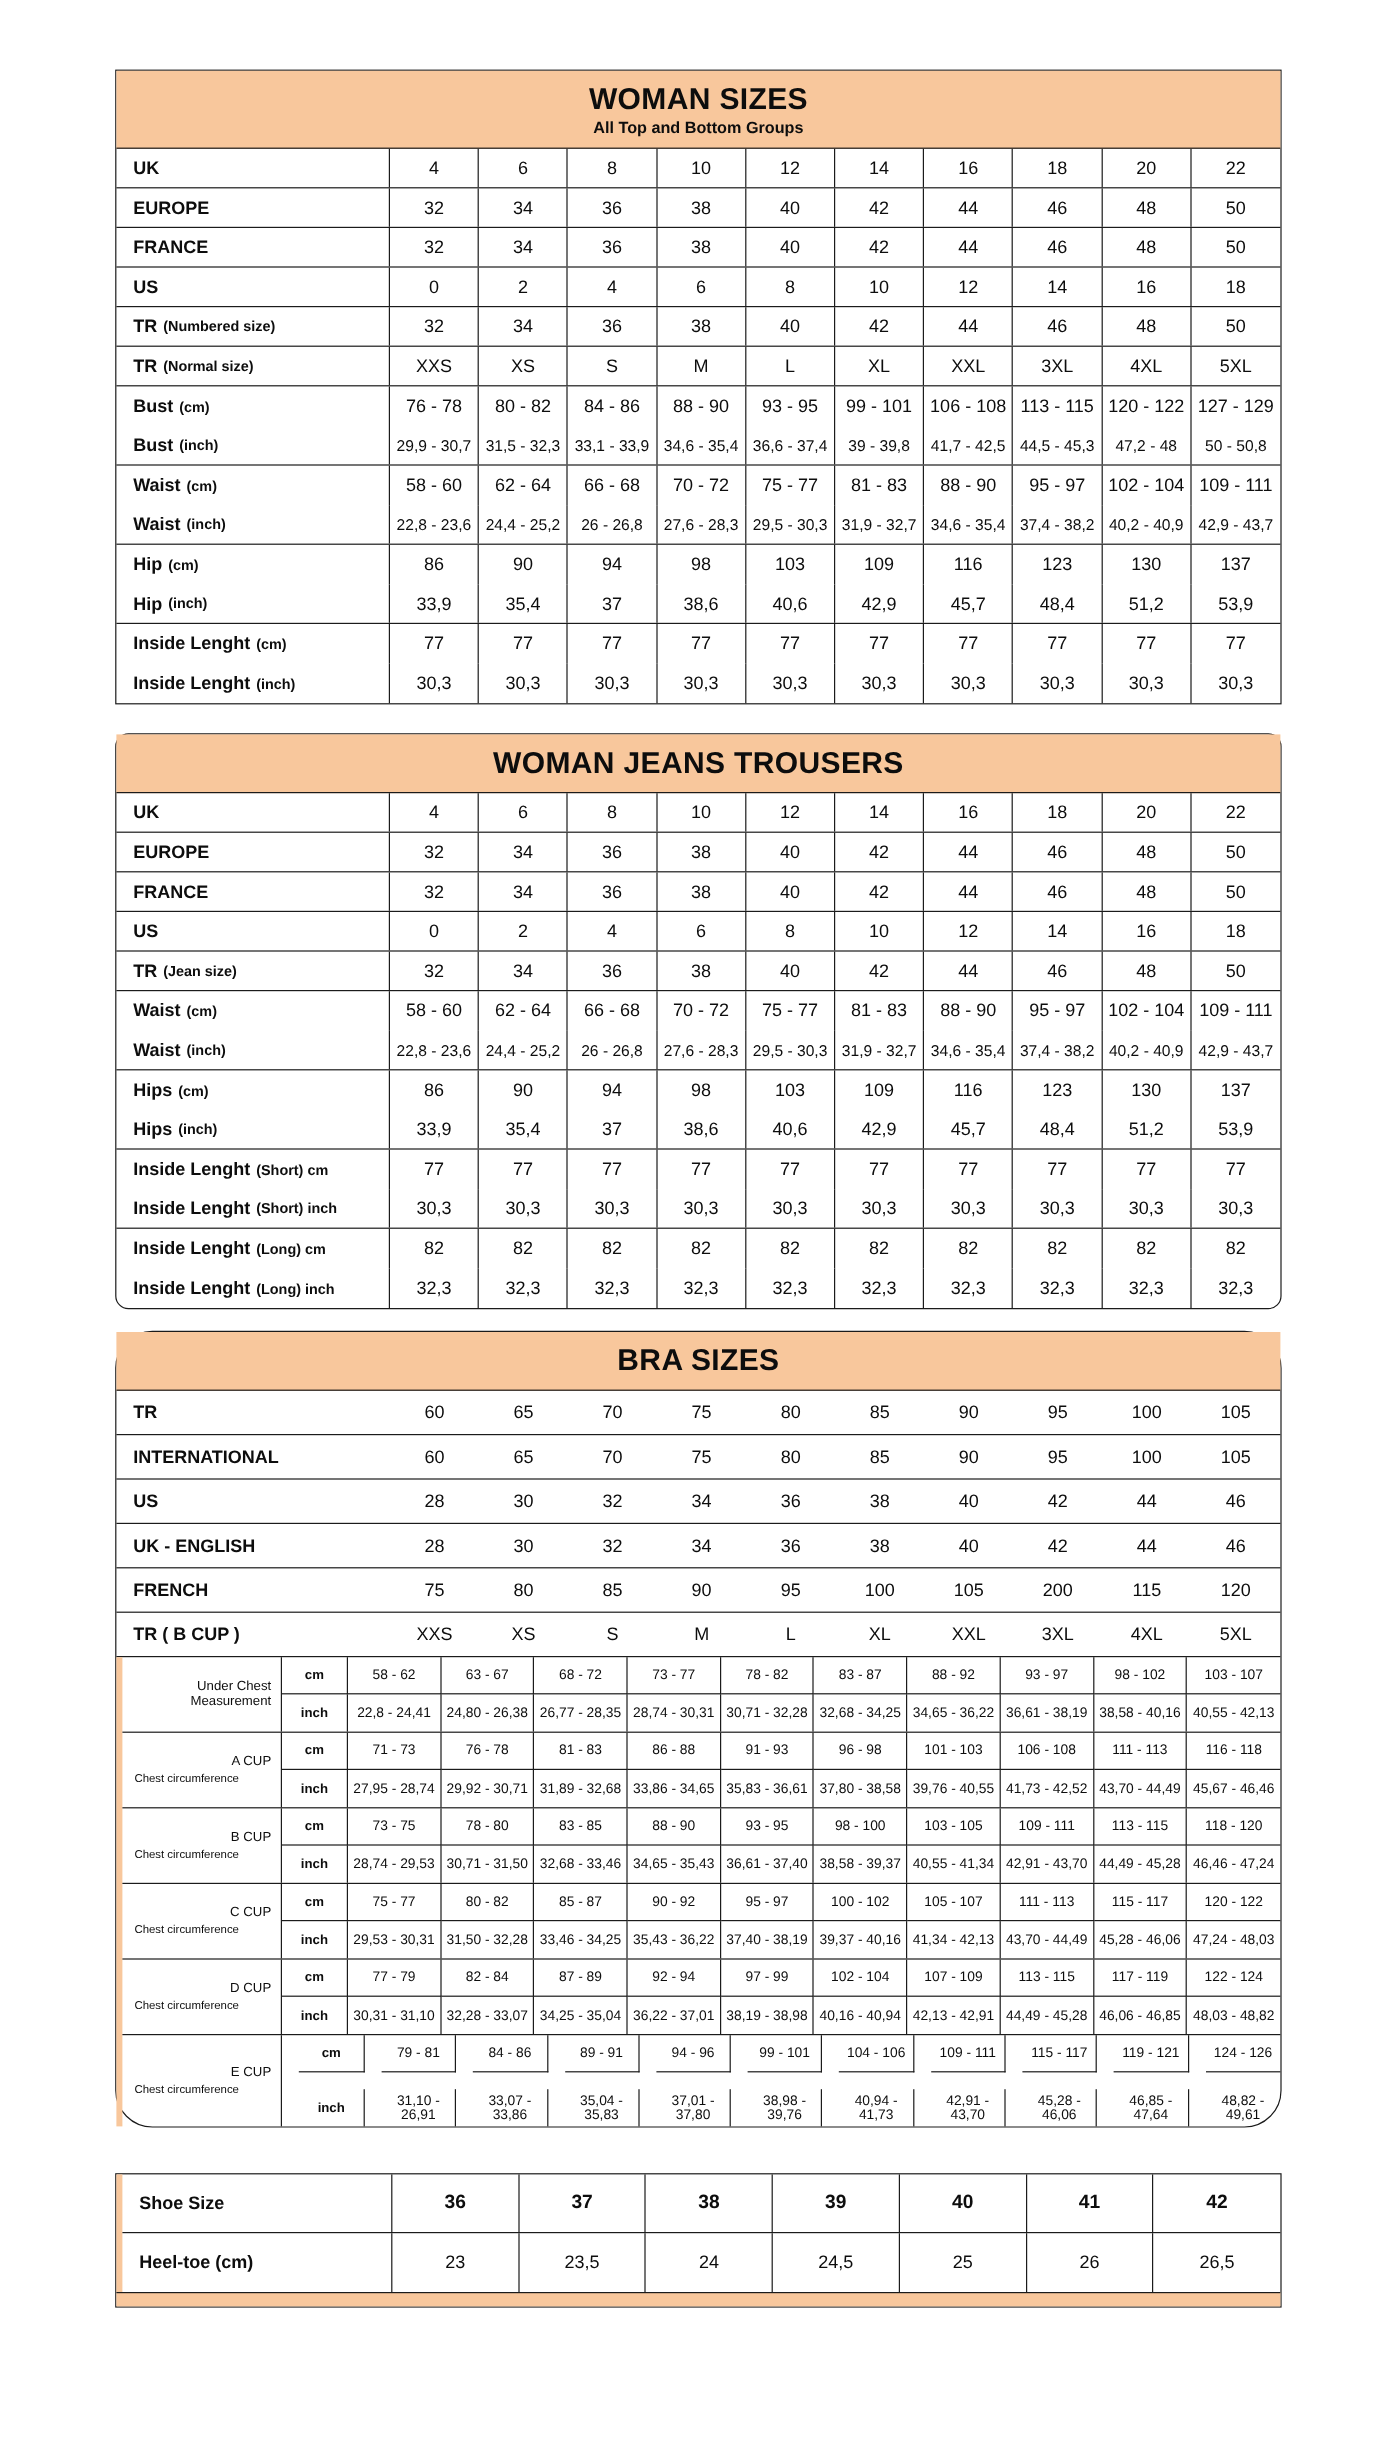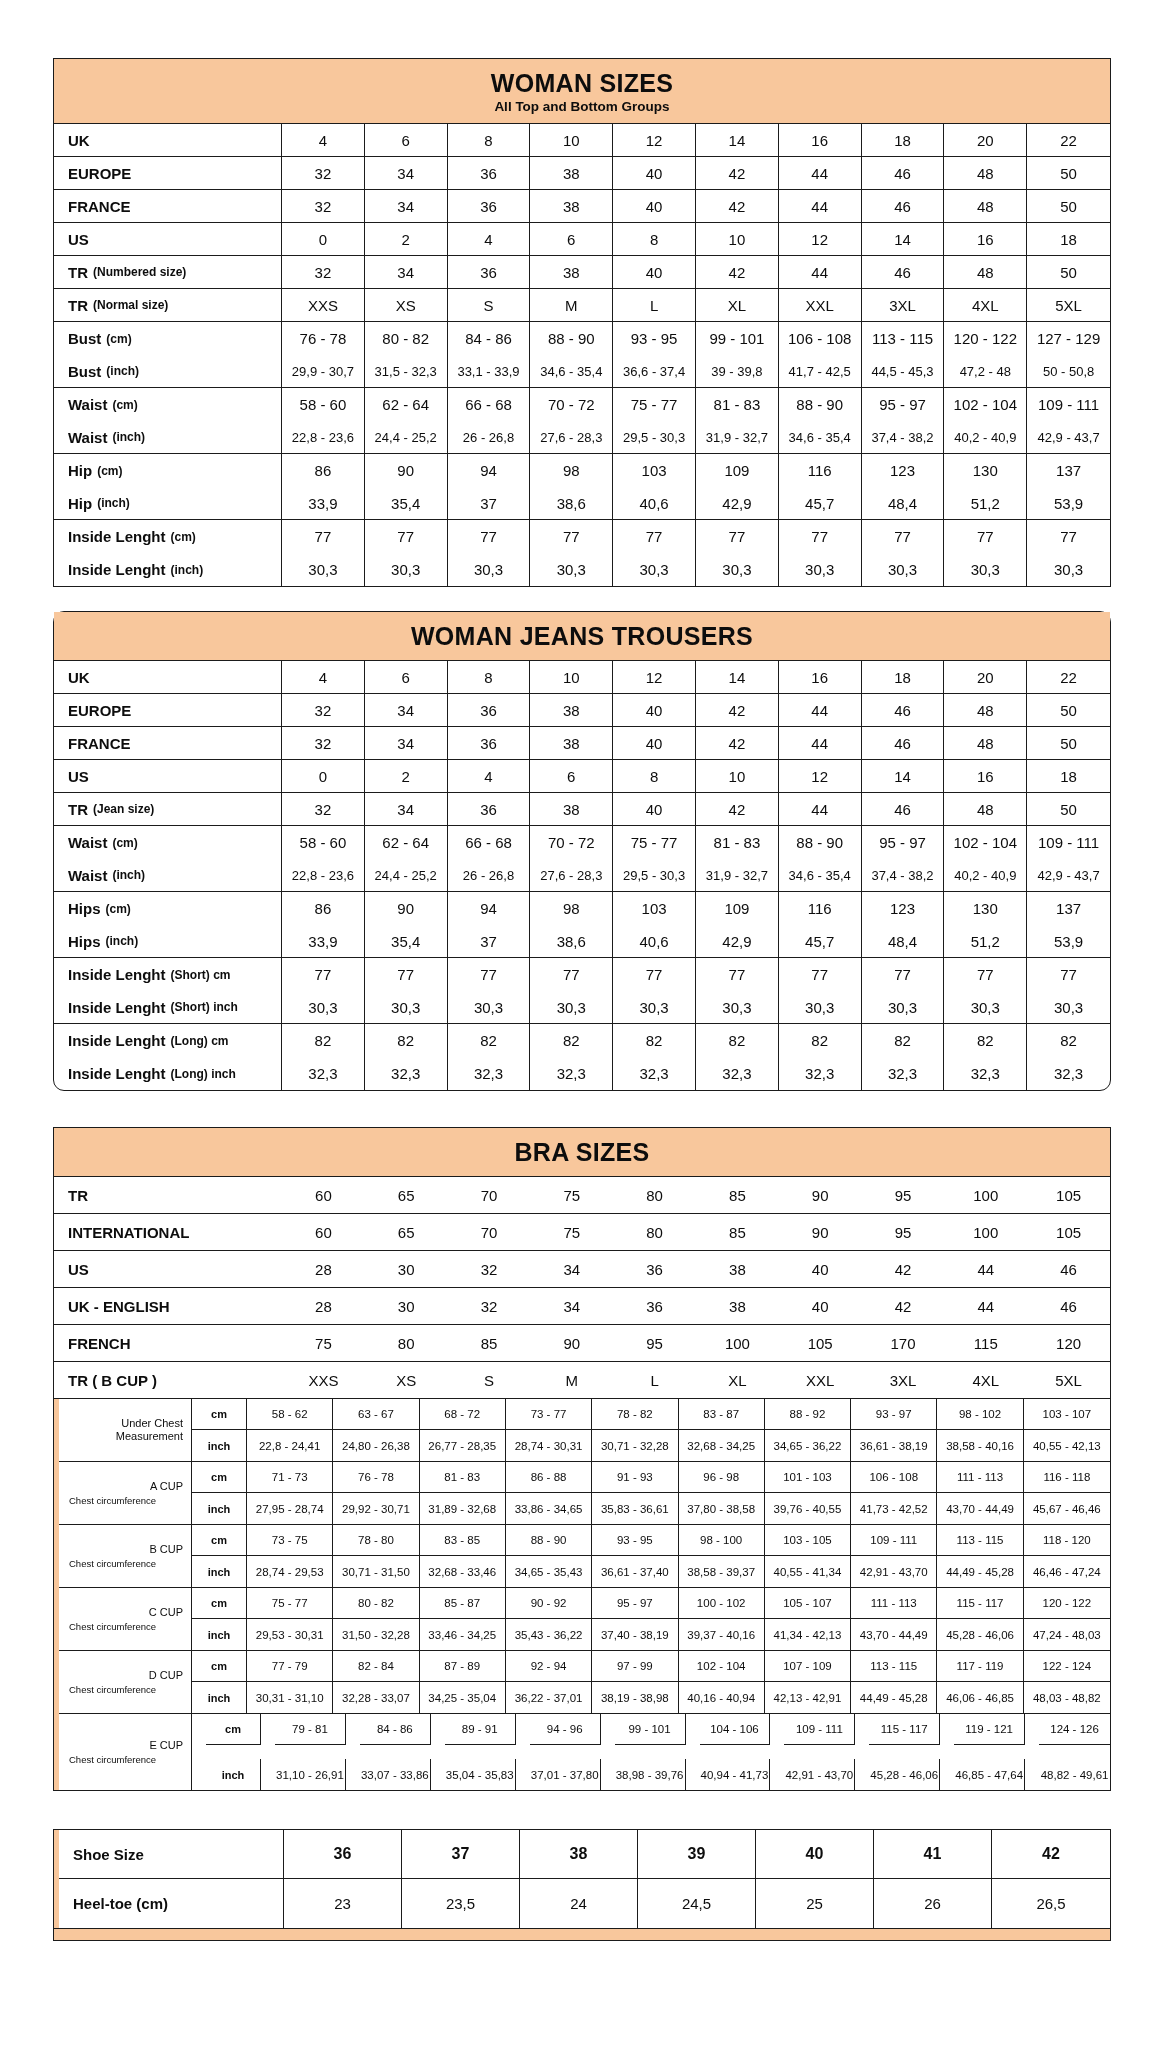--- a/index.html
+++ b/index.html
@@ -2,24 +2,24 @@
 <html><head>
 <meta charset="utf-8">
 <style>
   :root{
     --peach:#f8c79c;
     --line:#1b1b1b;
     --ink:#0d0d0d;
   }
   *{box-sizing:border-box;margin:0;padding:0;}
   body{background:#ffffff;color:var(--ink);font-family:"Liberation Sans","DejaVu Sans",sans-serif;}
-  .wrap{width:1058px;margin:0 auto;padding-top:58px;padding-bottom:60px;}
+  .wrap{width:972px;margin:0 auto;padding-top:58px;padding-bottom:60px;}
   .size-table{border:1px solid var(--line);}
   #woman-jeans{margin-top:24px;border-radius:11px;}
-  #bra-sizes{margin-top:36px;}
+  #bra-sizes{margin-top:18px;border-radius:31px;}
   #shoes{margin-top:38px;}
   .tbl-header{background:var(--peach);border-bottom:1px solid var(--line);text-align:center;padding:10px 4px 9px;}
   .tbl-title{font-size:25px;font-weight:bold;letter-spacing:.3px;}
   .tbl-subtitle{font-size:13.5px;font-weight:bold;margin-top:1px;}
   .trow{display:grid;border-bottom:1px solid var(--line);}
   #woman-sizes .trow,#woman-jeans .trow{grid-template-columns:228px repeat(10,1fr);min-height:33px;}
   #bra-sizes .tbl-body>.trow{grid-template-columns:228px repeat(10,1fr);min-height:37px;}
   #shoes .trow{grid-template-columns:225px repeat(7,1fr);min-height:49px;}
   .tbl-body>.trow:last-child{border-bottom:none;}
   .trow.pair-top{border-bottom:none;}
@@ -562,21 +562,21 @@
           <div class="cell label-cell">
             <span class="lab-main">FRENCH</span>
           </div>
           <div class="cell val-cell">75</div>
           <div class="cell val-cell">80</div>
           <div class="cell val-cell">85</div>
           <div class="cell val-cell">90</div>
           <div class="cell val-cell">95</div>
           <div class="cell val-cell">100</div>
           <div class="cell val-cell">105</div>
-          <div class="cell val-cell">170</div>
+          <div class="cell val-cell">200</div>
           <div class="cell val-cell">115</div>
           <div class="cell val-cell">120</div>
         </div>
         <div class="trow">
           <div class="cell label-cell">
             <span class="lab-main">TR ( B CUP )</span>
           </div>
           <div class="cell val-cell">XXS</div>
           <div class="cell val-cell">XS</div>
           <div class="cell val-cell">S</div>

